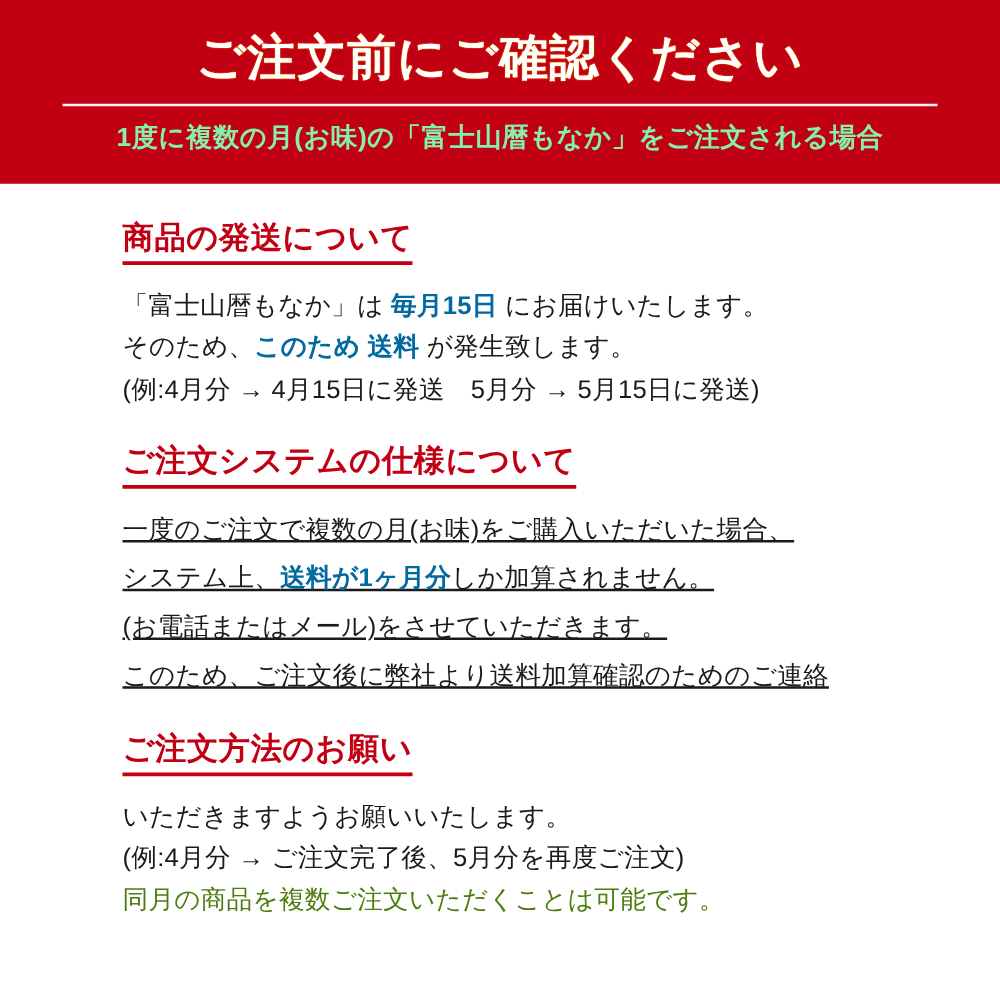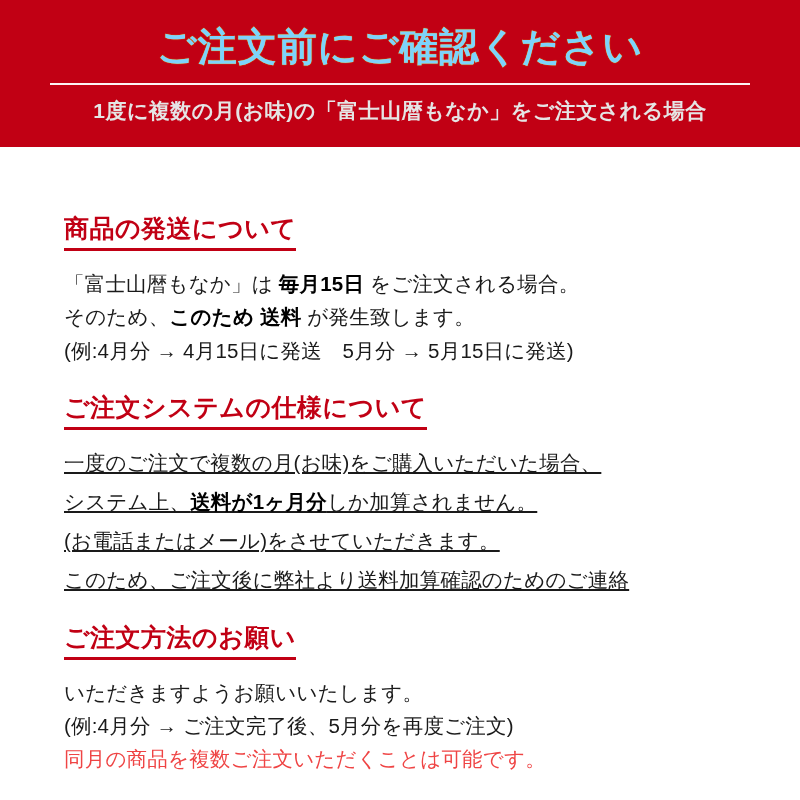--- a/index.html
+++ b/index.html
@@ -21,49 +21,48 @@
     box-sizing: border-box;
   }
 
   
   .banner {
     background: #c10014;
     padding: 26px 0 22px 0;
     text-align: center;
   }
   .banner-title {
-    color: #7dd3fc;
+    color: #ffffff;
     font-size: 39px;
     font-weight: bold;
     letter-spacing: 1px;
     line-height: 1.1;
     margin: 0 0 14px 0;
     text-shadow: 0 0 1px #ffe800;
   }
   .banner-rule {
     width: 700px;
     height: 2px;
     background: #ffffff;
     margin: 0 auto 12px auto;
     opacity: 0.95;
   }
   .banner-sub {
-    color: #e5e5e5;
+    color: #86efac;
     font-size: 21px;
     font-weight: bold;
     line-height: 1.35;
     margin: 0;
     letter-spacing: 0.5px;
   }
 
   
   .content {
-    padding: 26px 58px 0 64px;
+    padding: 26px 58px 0 98px;
     box-sizing: border-box;
-    margin-top: 39px;
   }
   .section {
     margin-bottom: 24px;
   }
   .section-heading {
     color: #c10014;
     font-size: 25px;
     font-weight: bold;
     margin: 0 0 6px 0;
     letter-spacing: 0.5px;
@@ -75,25 +74,25 @@
     margin-top: 10px;
   }
   .line {
     font-size: 20.5px;
     color: #1a1a1a;
     line-height: 1.62;
     letter-spacing: 0.2px;
     white-space: nowrap;
   }
   .em {
-    color: #000000;
+    color: #0369a1;
     font-weight: bold;
   }
   .em-all {
-    color: #ef4444;
+    color: #4d7c0f;
   }
   .sec2 .line {
     margin-bottom: 6px;
     text-decoration: underline;
   }
 </style>
 </head>
 <body>
 
 <div class="page">
@@ -102,21 +101,21 @@
     <h1 class="banner-title">ご注文前にご確認ください</h1>
     <div class="banner-rule"></div>
     <p class="banner-sub">1度に複数の月(お味)の「富士山暦もなか」をご注文される場合</p>
   </div>
 
   <div class="content">
 
     <div class="section sec1">
       <div class="section-heading">商品の発送について</div>
       <div class="section-lines">
-          <div class="line"><span>「富士山暦もなか」は </span><span class="em">毎月15日</span><span> をご注文される場合。</span></div>
+          <div class="line"><span>「富士山暦もなか」は </span><span class="em">毎月15日</span><span> にお届けいたします。</span></div>
           <div class="line"><span>そのため、</span><span class="em">このため 送料</span><span> が発生致します。</span></div>
           <div class="line"><span>(例:4月分 → 4月15日に発送　5月分 → 5月15日に発送)</span></div>
         </div>
     </div>
 
     <div class="section sec2">
       <div class="section-heading">ご注文システムの仕様について</div>
       <div class="section-lines">
           <div class="line"><span>一度のご注文で複数の月(お味)をご購入いただいた場合、</span></div>
           <div class="line"><span>システム上、</span><span class="em">送料が1ヶ月分</span><span>しか加算されません。</span></div>

